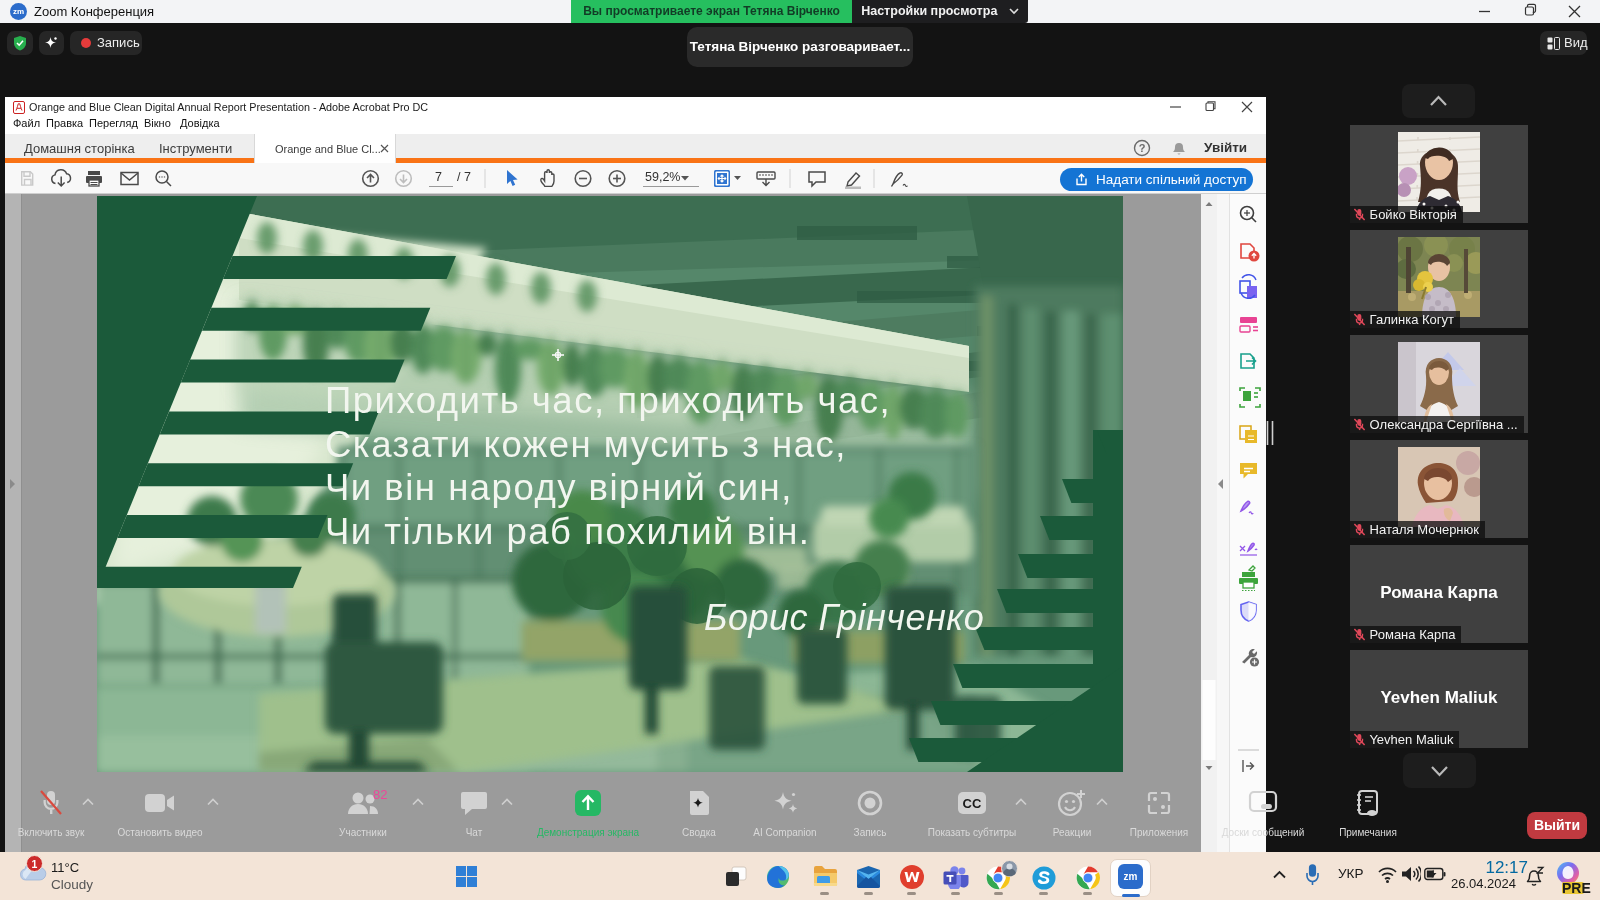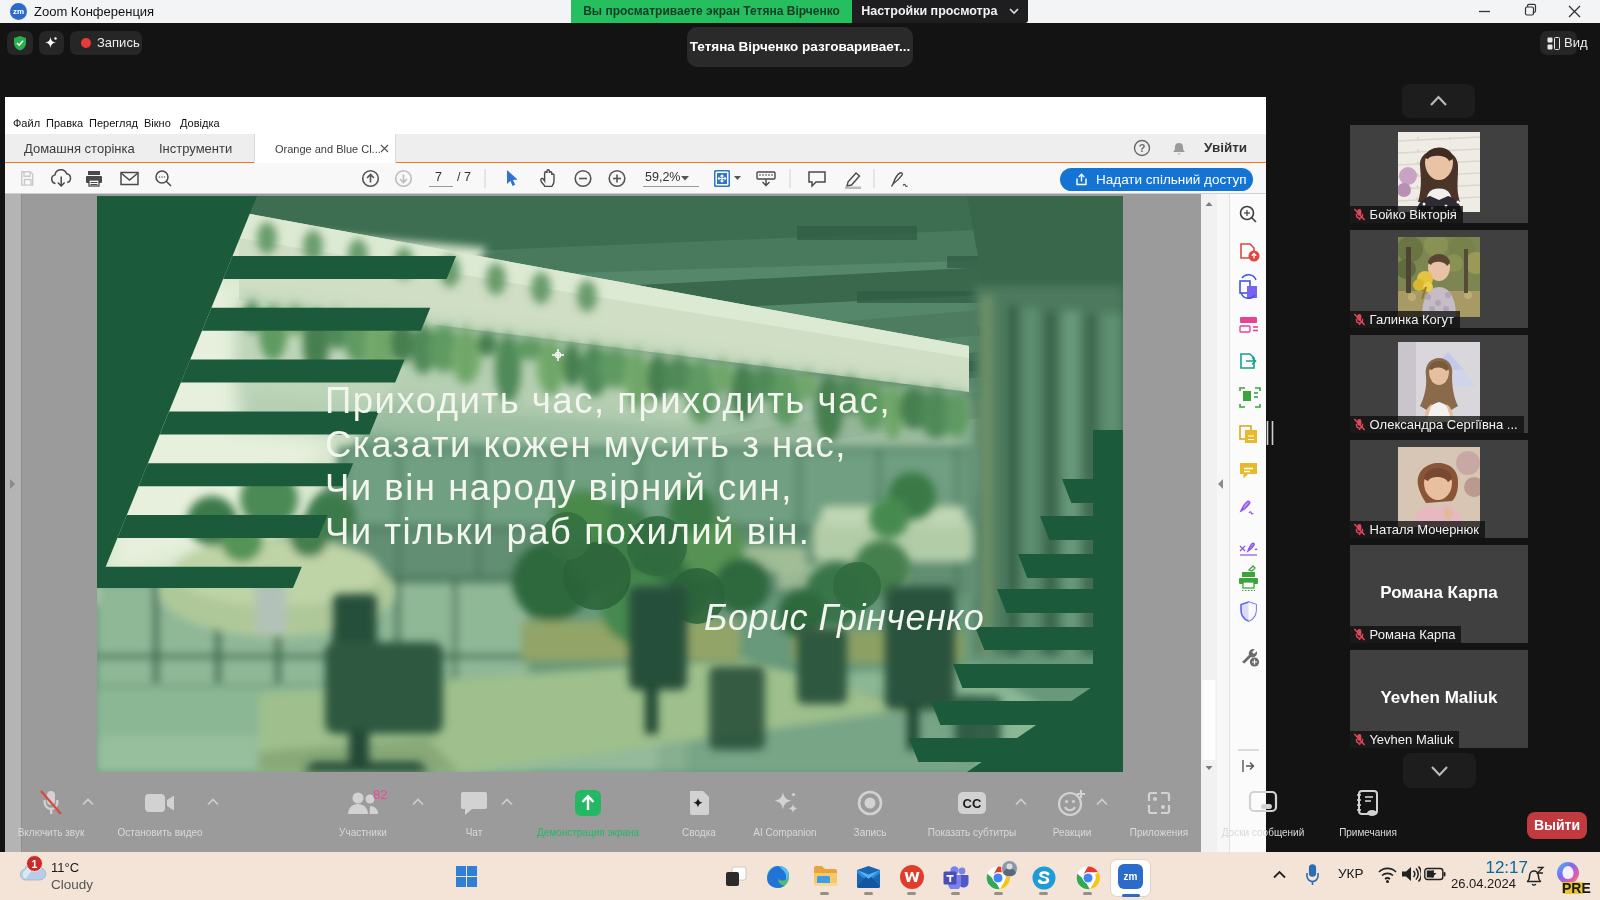--- a/index.html
+++ b/index.html
@@ -22,21 +22,21 @@
   .zbtn { position:absolute; background:#262626; border-radius:7px; color:#ededed; font-size:13px; }
   #tooltip { position:absolute; left:687px; top:27px; width:226px; height:40px; background:#2a2a2a; border-radius:10px;
              color:#fff; font-size:13.5px; font-weight:bold; text-align:center; line-height:40px; }
 
   
   #acrobat { position:absolute; left:5px; top:97px; width:1261px; height:683px; background:#fff; }
   #ac-title { position:absolute; left:0; top:0; width:100%; height:20px; background:#fff; }
   #ac-title .t { position:absolute; left:24px; top:4px; font-size:10.8px; color:#1a1a1a; }
   #ac-menu { position:absolute; left:0; top:20px; width:100%; height:17px; background:#fff; font-size:11px; color:#111; }
   #ac-menu span { position:absolute; top:0px; }
-  #ac-tabs { position:absolute; left:0; top:37px; width:100%; height:29px; background:#eeeeee; border-bottom:1px solid #f97316; }
+  #ac-tabs { position:absolute; left:0; top:37px; width:100%; height:29px; background:#eeeeee; border-bottom:5px solid #f97316; }
   .tabtxt { position:absolute; top:7px; font-size:13px; color:#3c3c3c; }
   #activetab { position:absolute; left:249px; top:0; width:142px; height:29px; background:#fff; border-left:1px solid #d8d8d8; border-right:1px solid #d8d8d8; }
   #ac-toolbar { position:absolute; left:0; top:66px; width:100%; height:31px; background:#f8f8f8; border-bottom:1px solid #cfcfcf; }
   #ac-content { position:absolute; left:0; top:97px; width:1261px; height:752px; background:#9b9b9b; }
   #leftstrip { position:absolute; left:0; top:0; width:17px; height:100%; background:#b4b4b4; border-right:1px solid #8f8f8f; }
   #vscroll { position:absolute; left:1196px; top:0; width:16px; height:100%; background:#f1f1f1; }
   #gapstrip { position:absolute; left:1212px; top:0; width:12px; height:100%; background:#f7f7f7; }
   #toolpanel { position:absolute; left:1224px; top:0; width:37px; height:100%; background:#fbfbfb; border-left:1px solid #e2e2e2; }
   #slide { position:absolute; left:92px; top:2px; width:1026px; height:576px; }
 
@@ -84,31 +84,44 @@
 <div class="zbtn" style="left:39px;top:31px;width:25px;height:24px;">
   <svg width="15" height="15" viewBox="0 0 15 15" style="margin:4.5px 5px">
       <path d="M6.5 1 C7 4.5 8.5 6 12 6.5 C8.5 7 7 8.5 6.5 12 C6 8.5 4.5 7 1 6.5 C4.5 6 6 4.5 6.5 1 Z" fill="#fff"></path>
       <circle cx="11.5" cy="2.5" r="1.2" fill="#fff"></circle>
     </svg>
 </div>
 <div class="zbtn" style="left:70px;top:31px;width:72px;height:24px;">
   <span style="position:absolute;left:11px;top:7px;width:10px;height:10px;border-radius:50%;background:#e63b3b;"></span>
   <span style="position:absolute;left:27px;top:4px;">Запись</span>
 </div>
-<div class="zbtn" style="left:1540px;top:31px;width:37px;height:24px;">
+<div class="zbtn" style="left:1540px;top:31px;width:47px;height:24px;">
   <svg width="13" height="13" viewBox="0 0 13 13" style="position:absolute;left:7px;top:5.5px">
       <rect x="0.5" y="0.5" width="5" height="5" rx="1" fill="#e8e8e8"></rect>
       <rect x="0.5" y="7.5" width="5" height="5" rx="1" fill="#e8e8e8"></rect>
       <rect x="7.5" y="0.5" width="5" height="12" rx="1" fill="none" stroke="#e8e8e8" stroke-width="1"></rect>
     </svg>
   <span style="position:absolute;left:24px;top:4px;">Вид</span>
 </div>
 <div id="tooltip">Тетяна Вірченко разговаривает...</div>
 
 <div id="acrobat">
+  <div id="ac-title">
+    <svg width="12" height="13" viewBox="0 0 12 13" style="position:absolute;left:8px;top:4px">
+        <rect x="0.5" y="0.5" width="11" height="12" rx="1.5" fill="#fff" stroke="#c22" stroke-width="1"></rect>
+        <path d="M3 9.5 C4 7 5 4 5.2 2.8 L6.8 2.8 C7 4 8 7 9 9.5 M4 7.3 L8 7.3" stroke="#c22" stroke-width="1" fill="none"></path>
+      </svg>
+    <div class="t">Orange and Blue Clean Digital Annual Report Presentation - Adobe Acrobat Pro DC</div>
+    <svg style="position:absolute;left:1160px;top:0" width="101" height="20" viewBox="0 0 101 20">
+      <line x1="5" y1="10" x2="16" y2="10" stroke="#444" stroke-width="1.2"></line>
+      <rect x="41" y="6" width="7.5" height="7.5" rx="1" fill="none" stroke="#444" stroke-width="1.1"></rect>
+      <path d="M43 6 v-1.3 h7 v7 h-1.3" fill="none" stroke="#444" stroke-width="1.1"></path>
+      <path d="M77 5 L87 15 M87 5 L77 15" stroke="#444" stroke-width="1.2"></path>
+    </svg>
+  </div>
   <div id="ac-menu">
     <span style="left:8px">Файл</span>
       <span style="left:41px">Правка</span>
       <span style="left:84px">Перегляд</span>
       <span style="left:139px">Вікно</span>
       <span style="left:175px">Довідка</span>
   </div>
   <div id="ac-tabs">
     <span class="tabtxt" style="left:19px">Домашня сторінка</span>
     <span class="tabtxt" style="left:154px">Інструменти</span>

